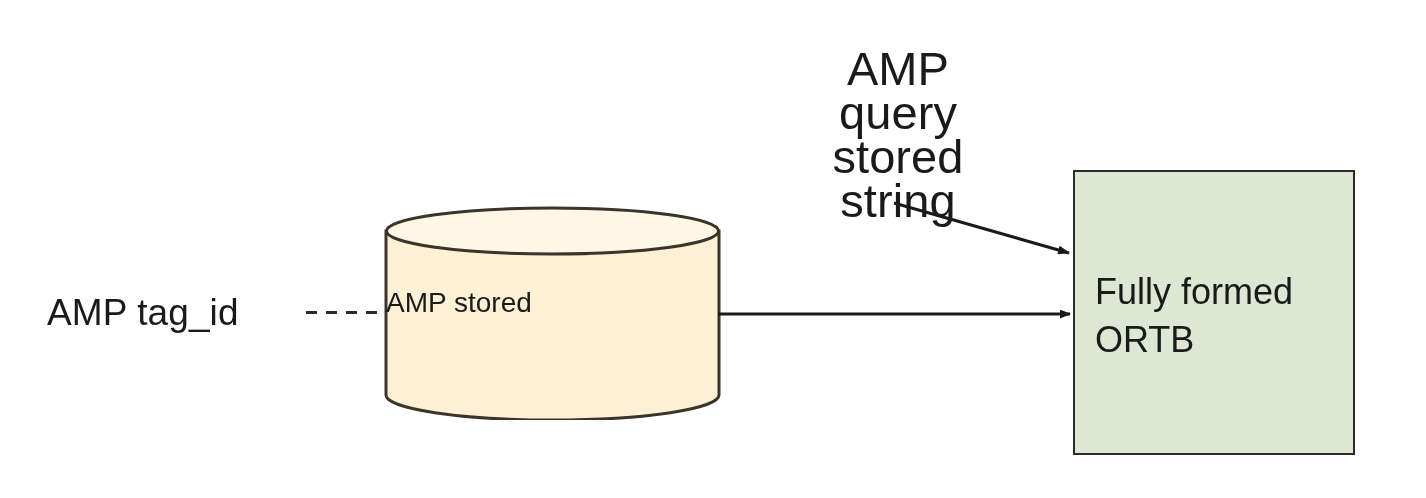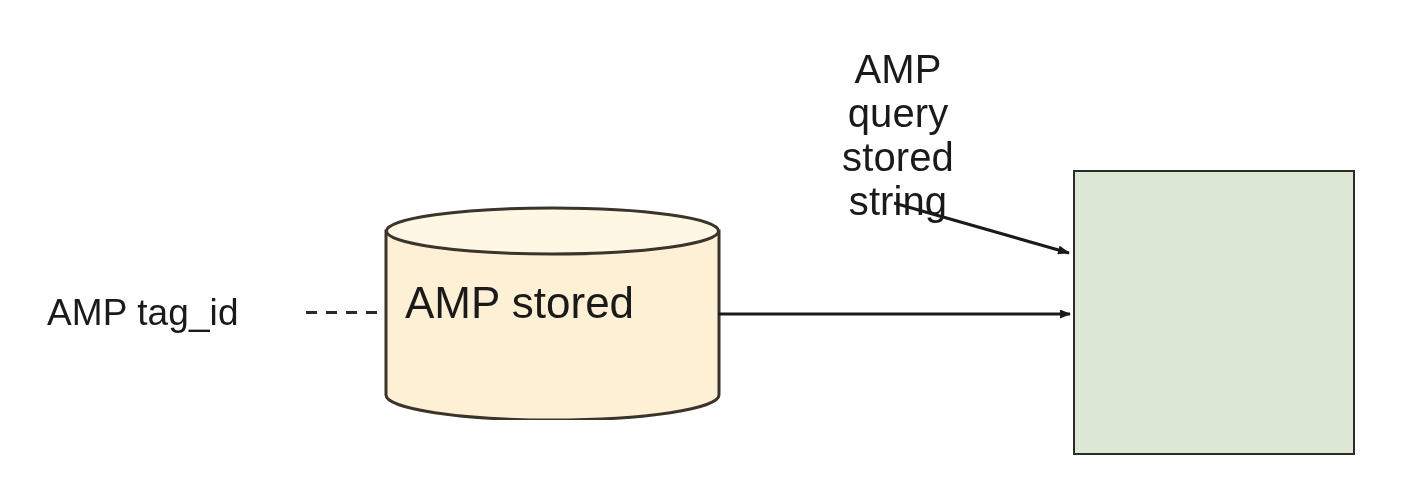--- a/index.html
+++ b/index.html
@@ -51,44 +51,44 @@
   
   #cylinder {
     position: absolute;
     left: 383px;
     top: 206px;
     width: 339px;
     height: 214px;
   }
   #cylinder-label {
     position: absolute;
-    left: 405px;
+    left: 386px;
     top: 279px;
-    font-size: 44px;
+    font-size: 28px;
     line-height: 48px;
     color: #1a1a1a;
     white-space: pre;
   }
 
   
   #flow-arrow {
     position: absolute;
     left: 714px;
     top: 298px;
     width: 366px;
     height: 32px;
   }
 
   
   #qs-label {
     left: 800px;
     top: 47px;
     width: 196px;
     text-align: center;
-    font-size: 40px;
+    font-size: 47px;
     line-height: 44px;
     white-space: normal;
   }
   #qs-label span { display: block; }
   #diagonal-arrow {
     position: absolute;
     left: 884px;
     top: 193px;
     width: 200px;
     height: 76px;
@@ -152,14 +152,15 @@
   <svg id="diagonal-arrow" viewBox="0 0 200 76">
     <defs>
       <marker id="arrowhead-diag" markerWidth="12" markerHeight="9" refX="11" refY="4.5" orient="auto" markerUnits="userSpaceOnUse">
         <path d="M 0 0 L 12 4.5 L 0 9 z" fill="#1a1a1a"></path>
       </marker>
     </defs>
     <line x1="10" y1="10" x2="185" y2="60" stroke="#1a1a1a" stroke-width="3" marker-end="url(#arrowhead-diag)"></line>
   </svg>
 
   <div id="ortb-box"></div>
+  <div id="ortb-label"><span>Fully formed</span><br><span>ORTB</span></div>
 
 </div>
 
 </body></html>

